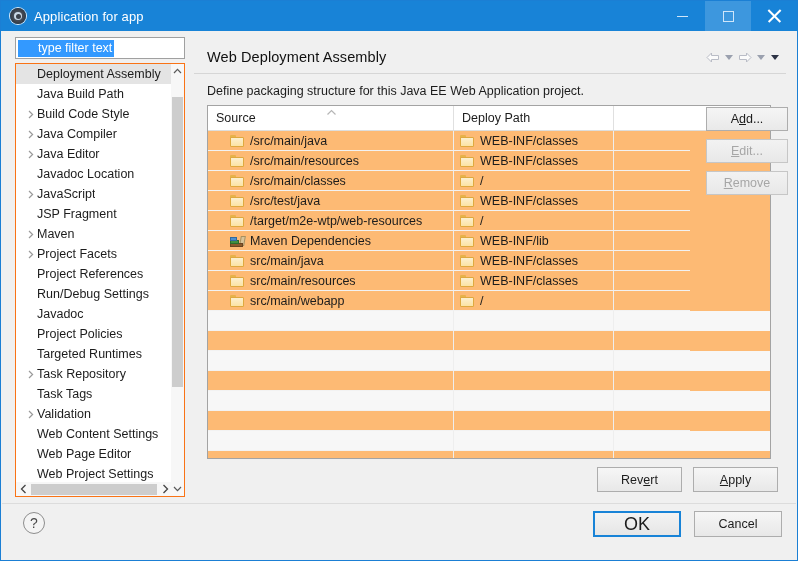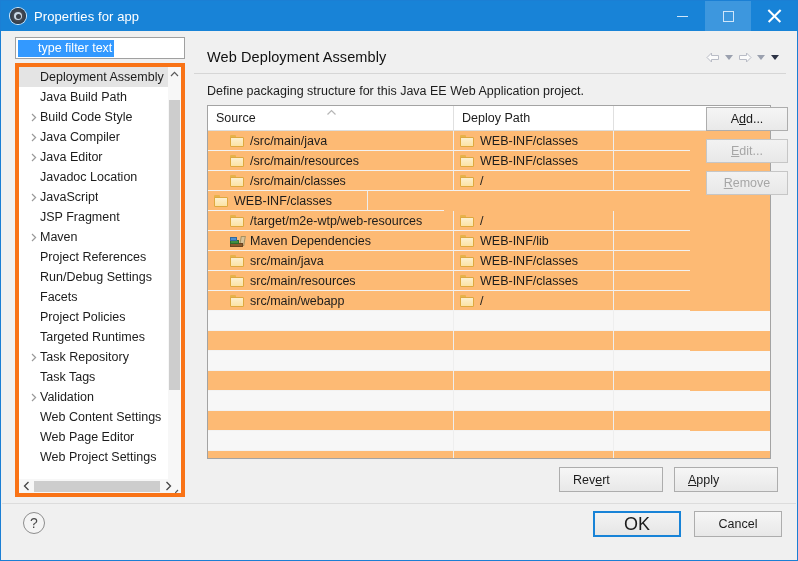--- a/index.html
+++ b/index.html
@@ -88,21 +88,21 @@
     padding: 0 2px;
   }
   .filter-text {
     font-size: 12.5px; color: #ffffff; background: #3399ff;
     padding: 1px 2px 2px 20px; line-height: 14px;
     white-space: nowrap;
   }
   .tree-outer {
     position: absolute; left: 0; top: 26px;
     width: 170px; height: 434px;
-    border: 4px solid #f97316;
+    border: 1px solid #f97316;
     background: #ffffff;
     overflow: hidden;
   }
   .tree-list {
     position: absolute; left: 0; top: 0; width: 156px;
   }
   .tree-item {
     height: 20px; display: flex; align-items: center;
     font-size: 12.5px; color: #1c1c1c;
     padding-left: 8px; white-space: nowrap;
@@ -276,25 +276,25 @@
     background: linear-gradient(180deg, #f2f2f2 0%, #e8e8e8 100%); }
   .mn { text-decoration: underline; }
 
   
   .bottom-btns {
     position: absolute; left: 0; top: 430px; width: 592px;
     display: flex; justify-content: flex-end; gap: 11px;
     padding-right: 8px;
   }
   .btn-wide {
-    width: 104px; height: 25px;
+    width: 85px; height: 25px;
     border: 1px solid #adadad;
     background: linear-gradient(180deg, #f6f6f6 0%, #e8e8e8 100%);
     font-size: 12.5px; color: #1c1c1c;
-    display: flex; align-items: center; justify-content: flex-start; padding-left: 13px;
+    display: flex; align-items: center; justify-content: center;
   }
 
   
   .footer-sep {
     position: absolute; left: 0; top: 472px; width: 794px; height: 1px;
     background: #dcdcdc;
   }
   .help-btn {
     position: absolute; left: 21px; top: 481px;
     width: 22px; height: 22px; border-radius: 50%;
@@ -325,21 +325,21 @@
 <body>
 
 <div id="app">
 
   <div class="titlebar">
     <span class="title-icon">
       <span class="gear-outer"></span>
       <span class="gear-inner"></span>
       <span class="gear-core"></span>
     </span>
-    <span class="titlebar-text">Properties for app</span>
+    <span class="titlebar-text">Application for app</span>
     <div class="win-btns">
       <div class="win-btn">
         <span class="min-glyph"></span>
       </div>
       <div class="win-btn hover">
         <span class="max-glyph"></span>
       </div>
       <div class="win-btn">
         <span class="close-glyph"></span>
       </div>
@@ -405,30 +405,38 @@
             </div>
             <div class="tree-item">
               <span class="tw">
                 <svg width="6" height="9" viewBox="0 0 6 9">
                   <path d="M1 1 L4.6 4.5 L1 8" stroke="#9a9a9a" stroke-width="1.2" fill="none"></path>
                 </svg>
               </span>
               <span class="tree-label">Maven</span>
             </div>
             <div class="tree-item">
+              <span class="tw">
+                <svg width="6" height="9" viewBox="0 0 6 9">
+                  <path d="M1 1 L4.6 4.5 L1 8" stroke="#9a9a9a" stroke-width="1.2" fill="none"></path>
+                </svg>
+              </span>
+              <span class="tree-label">Project Facets</span>
+            </div>
+            <div class="tree-item">
               <span class="tw empty"></span>
               <span class="tree-label">Project References</span>
             </div>
             <div class="tree-item">
               <span class="tw empty"></span>
               <span class="tree-label">Run/Debug Settings</span>
             </div>
             <div class="tree-item">
               <span class="tw empty"></span>
-              <span class="tree-label">Facets</span>
+              <span class="tree-label">Javadoc</span>
             </div>
             <div class="tree-item">
               <span class="tw empty"></span>
               <span class="tree-label">Project Policies</span>
             </div>
             <div class="tree-item">
               <span class="tw empty"></span>
               <span class="tree-label">Targeted Runtimes</span>
             </div>
             <div class="tree-item">
@@ -584,20 +592,27 @@
               <div class="td c2">
                 <span class="folder">
                   <span class="tab"></span>
                   <span class="bdy"></span>
                 </span>
                 <span>/</span>
               </div>
               <div class="td c3"></div>
             </div>
             <div class="tr">
+              <div class="td c1">
+                <span class="folder">
+                  <span class="tab"></span>
+                  <span class="bdy"></span>
+                </span>
+                <span>/src/test/java</span>
+              </div>
               <div class="td c2">
                 <span class="folder">
                   <span class="tab"></span>
                   <span class="bdy"></span>
                 </span>
                 <span>WEB-INF/classes</span>
               </div>
               <div class="td c3"></div>
             </div>
             <div class="tr">

